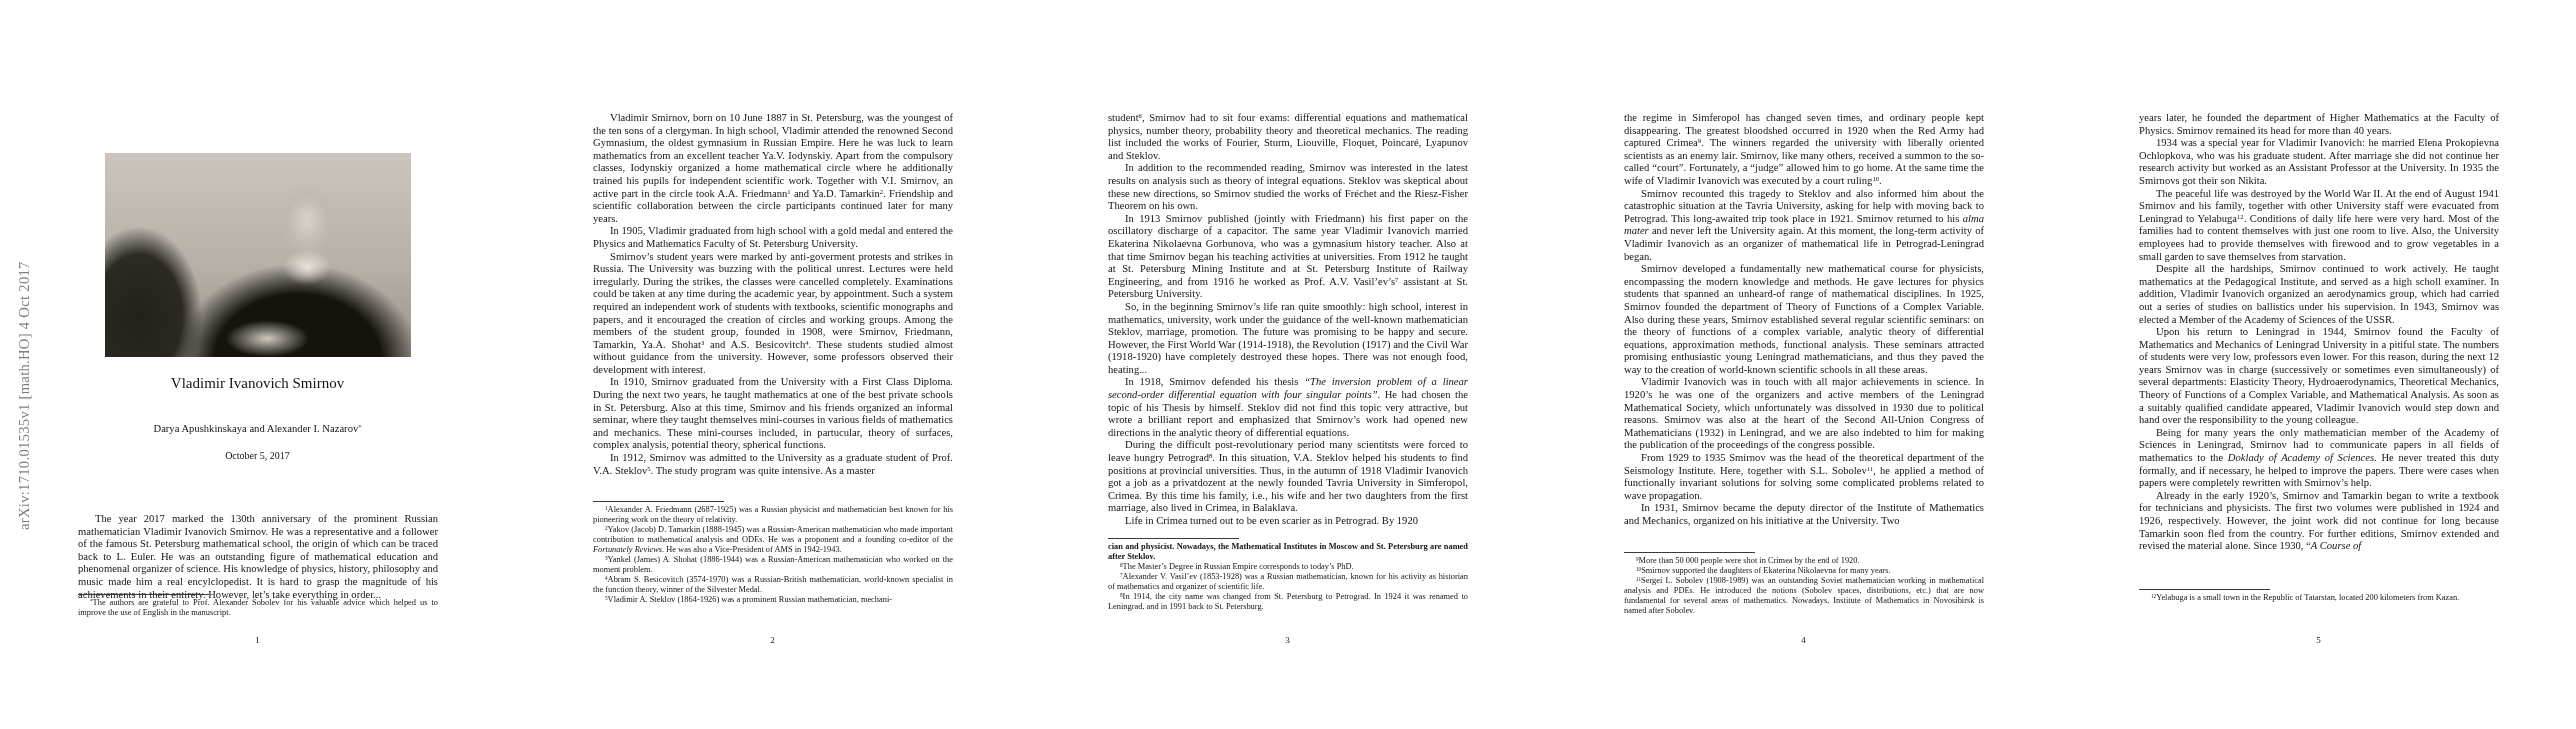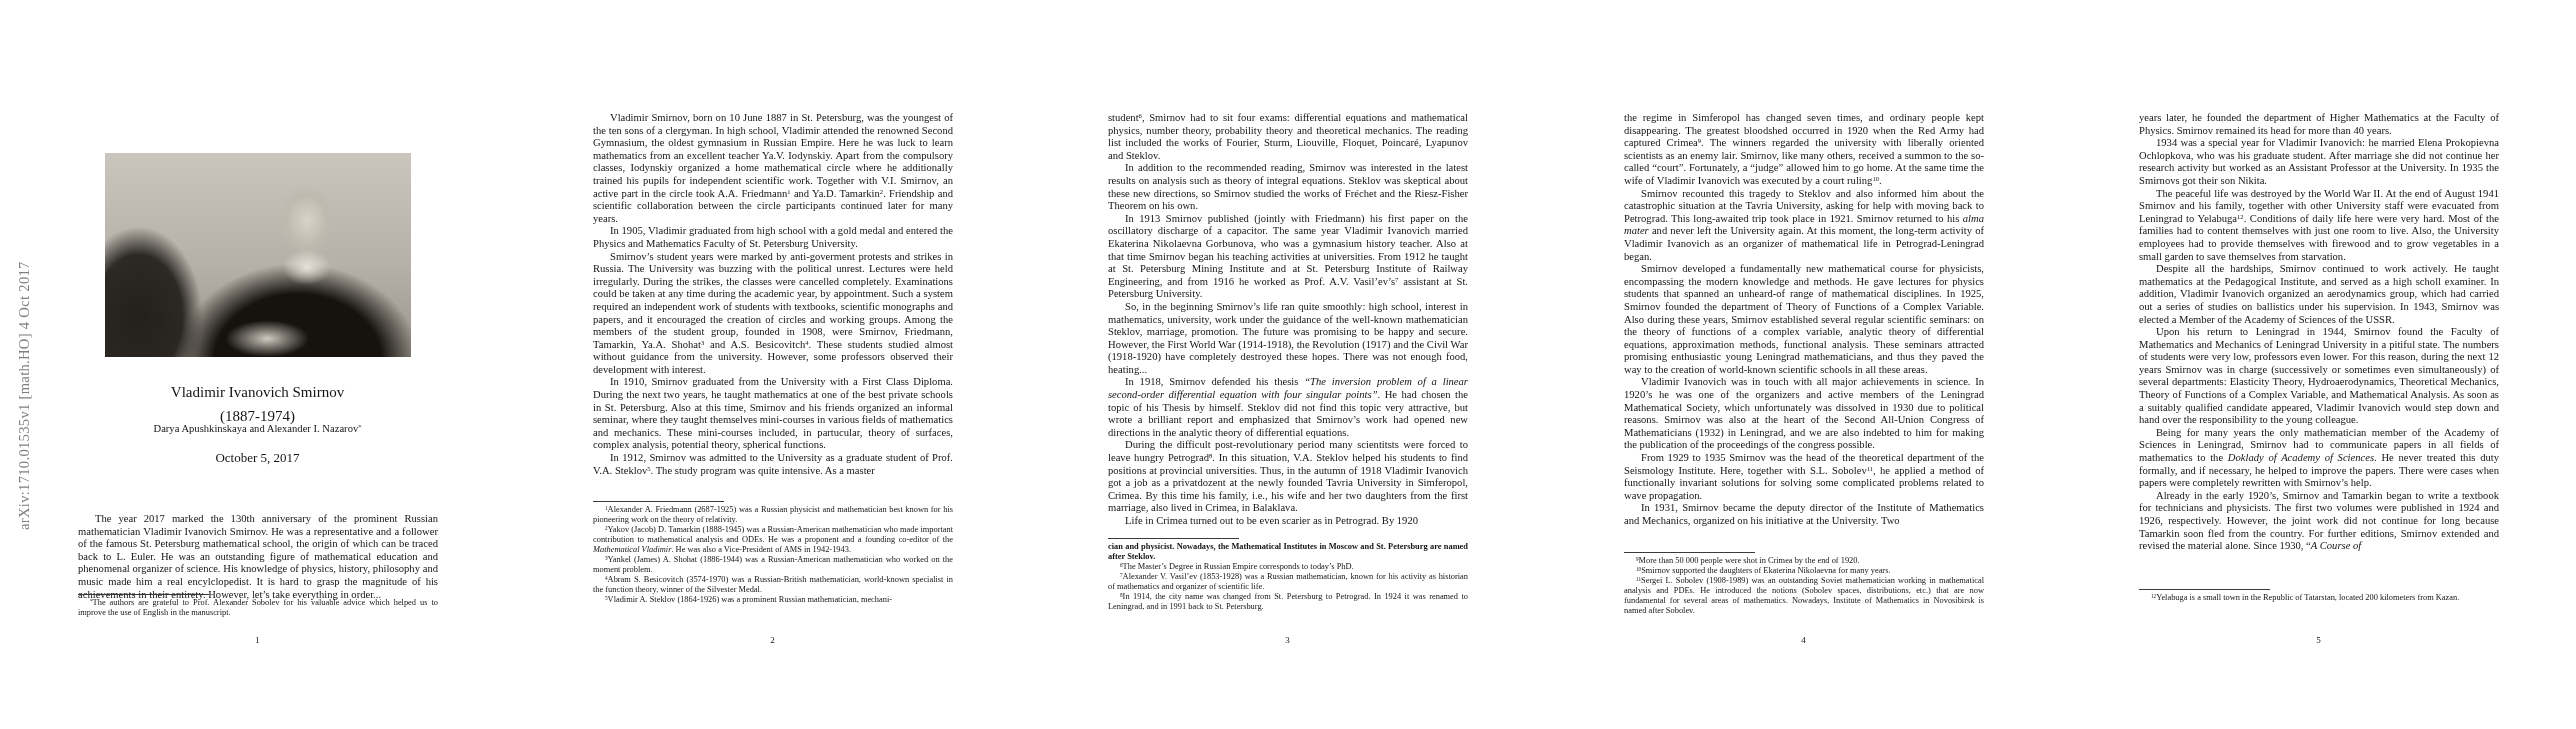--- a/index.html
+++ b/index.html
@@ -15,23 +15,23 @@
     background:
       radial-gradient(ellipse 35px 25.5px at 66% 56%, rgba(236,231,222,.95) 0%, rgba(236,231,222,0) 70%),
       radial-gradient(ellipse 36px 46px at 66% 33%, #d8d2c9 0%, #c0b9af 55%, rgba(192,185,175,0) 78%),
       radial-gradient(ellipse 58px 25.5px at 53% 91%, rgba(223,217,207,.92) 0%, rgba(223,217,207,0) 72%),
       radial-gradient(ellipse 91px 128px at 11% 80%, rgba(30,27,23,.96) 0%, rgba(30,27,23,.9) 48%, rgba(30,27,23,0) 70%),
       radial-gradient(ellipse 152px 122px at 63% 102%, #16130f 0%, #16130f 55%, rgba(22,19,15,0) 80%),
       linear-gradient(180deg,#cac5bd 0%,#b6b0a8 55%,#9a948b 100%);
   }
 
   .title{position:absolute;left:0;top:371px;width:515px;text-align:center;
-         font-size:15px;line-height:24px;margin-top:9px;}
+         font-size:15px;line-height:24px;}
   .authors{position:absolute;left:0;top:423px;width:515px;text-align:center;font-size:10.6px;}
-  .date{position:absolute;left:0;top:450px;width:515px;text-align:center;font-size:13px;}
+  .date{position:absolute;left:0;top:450px;width:515px;text-align:center;font-size:10px;}
 
   .col{position:absolute;left:78px;width:360px;}
   .body-text{font-size:10.6px;line-height:12.6px;text-align:justify;}
   .body-text p{margin:0;text-indent:17px;}
   .body-text p.noindent{text-indent:0;}
 
   .footnotes{position:absolute;left:78px;width:360px;font-size:8.4px;line-height:10px;text-align:justify;}
   .fnrule{width:131px;border-top:0.6px solid #3a3a3a;margin-bottom:3px;}
   .footnotes p{margin:0;text-indent:12px;}
   .footnotes p.noindent{text-indent:0;font-weight:bold;}
@@ -44,21 +44,20 @@
 </head>
 <body>
 
 <div class="canvas">
 
   <div class="page p1">
     <div class="arxiv-stamp">arXiv:1710.01535v1  [math.HO]  4 Oct 2017</div>
     <div class="photo"></div>
     <div class="title">
       <div>Vladimir Ivanovich Smirnov</div>
-      <div>(1887-1974)</div>
     </div>
     <div class="authors"><span>Darya Apushkinskaya and Alexander I. Nazarov</span><sup>*</sup></div>
     <div class="date">October 5, 2017</div>
     <div class="body-text col" style="top:513px">
         <p><span>The year 2017 marked the 130th anniversary of the prominent Russian mathematician Vladimir Ivanovich Smirnov. He was a representative and a follower of the famous St. Petersburg mathematical school, the origin of which can be traced back to L. Euler. He was an outstanding figure of mathematical education and phenomenal organizer of science. His knowledge of physics, history, philosophy and music made him a real encylclopedist. It is hard to grasp the magnitude of his achievements in their entirety. However, let’s take everything in order...</span></p>
       </div>
     <div class="footnotes" style="top:594px">
       <div class="fnrule"></div>
       <div>
           <p><sup>*</sup><span>The authors are grateful to Prof. Alexander Sobolev for his valuable advice which helped us to improve the use of English in the manuscript.</span></p>
@@ -72,21 +71,21 @@
         <p><span>Vladimir Smirnov, born on 10 June 1887 in St. Petersburg, was the youngest of the ten sons of a clergyman. In high school, Vladimir attended the renowned Second Gymnasium, the oldest gymnasium in Russian Empire. Here he was luck to learn mathematics from an excellent teacher Ya.V. Iodynskiy. Apart from the compulsory classes, Iodynskiy organized a home mathematical circle where he additionally trained his pupils for independent scientific work. Together with V.I. Smirnov, an active part in the circle took A.A. Friedmann</span><sup>1</sup><span> and Ya.D. Tamarkin</span><sup>2</sup><span>. Friendship and scientific collaboration between the circle participants continued later for many years.</span></p>
         <p><span>In 1905, Vladimir graduated from high school with a gold medal and entered the Physics and Mathematics Faculty of St. Petersburg University.</span></p>
         <p><span>Smirnov’s student years were marked by anti-goverment protests and strikes in Russia. The University was buzzing with the political unrest. Lectures were held irregularly. During the strikes, the classes were cancelled completely. Examinations could be taken at any time during the academic year, by appointment. Such a system required an independent work of students with textbooks, scientific monographs and papers, and it encouraged the creation of circles and working groups. Among the members of the student group, founded in 1908, were Smirnov, Friedmann, Tamarkin, Ya.A. Shohat</span><sup>3</sup><span> and A.S. Besicovitch</span><sup>4</sup><span>. These students studied almost without guidance from the university. However, some professors observed their development with interest.</span></p>
         <p><span>In 1910, Smirnov graduated from the University with a First Class Diploma. During the next two years, he taught mathematics at one of the best private schools in St. Petersburg. Also at this time, Smirnov and his friends organized an informal seminar, where they taught themselves mini-courses in various fields of mathematics and mechanics. These mini-courses included, in partucular, theory of surfaces, complex analysis, potential theory, spherical functions.</span></p>
         <p><span>In 1912, Smirnov was admitted to the University as a graduate student of Prof. V.A. Steklov</span><sup>5</sup><span>. The study program was quite intensive. As a master</span></p>
       </div>
     <div class="footnotes" style="top:501px">
       <div class="fnrule"></div>
       <div>
           <p><sup>1</sup><span>Alexander A. Friedmann (2687-1925) was a Russian physicist and mathematician best known for his pioneering work on the theory of relativity.</span></p>
-          <p><sup>2</sup><span>Yakov (Jacob) D. Tamarkin (1888-1945) was a Russian-American mathematician who made important contribution to mathematical analysis and ODEs. He was a proponent and a founding co-editor of the </span><i>Mathematical Vladimir</i><span>. He was also a Vice-President of AMS in 1942-1943.</span></p>
+          <p><sup>2</sup><span>Yakov (Jacob) D. Tamarkin (1888-1945) was a Russian-American mathematician who made important contribution to mathematical analysis and ODEs. He was a proponent and a founding co-editor of the </span><i>Fortunately Reviews</i><span>. He was also a Vice-President of AMS in 1942-1943.</span></p>
           <p><sup>3</sup><span>Yankel (James) A. Shohat (1886-1944) was a Russian-American mathematician who worked on the moment problem.</span></p>
           <p><sup>4</sup><span>Abram S. Besicovitch (3574-1970) was a Russian-British mathematician, world-known specialist in the function theory, winner of the Silvester Medal.</span></p>
           <p><sup>5</sup><span>Vladimir A. Steklov (1864-1926) was a prominent Russian mathematician, mechani-</span></p>
         </div>
     </div>
     <div class="pagenum">2</div>
   </div>
 
   <div class="page p3">
     <div class="body-text col" style="top:112px">

